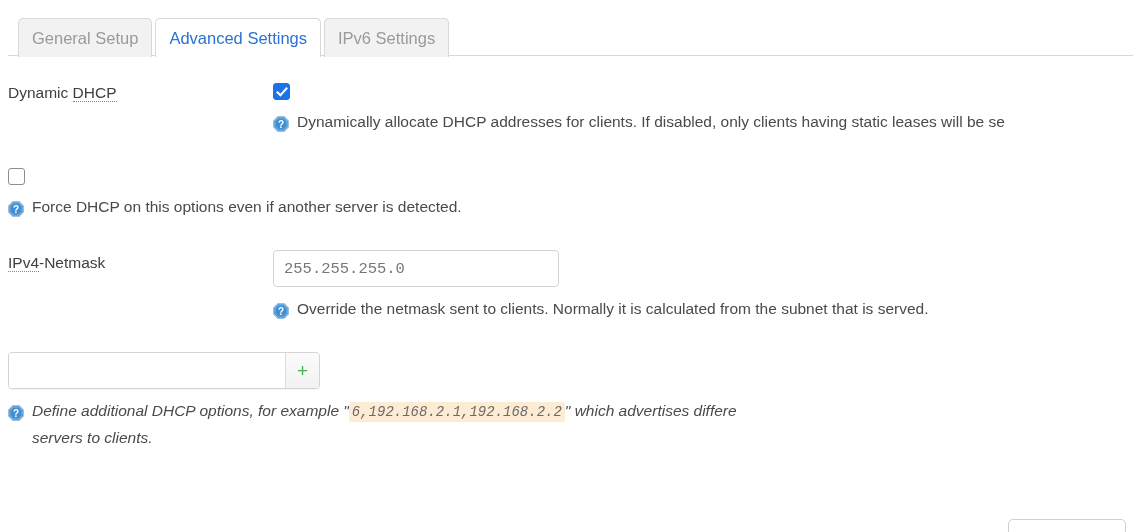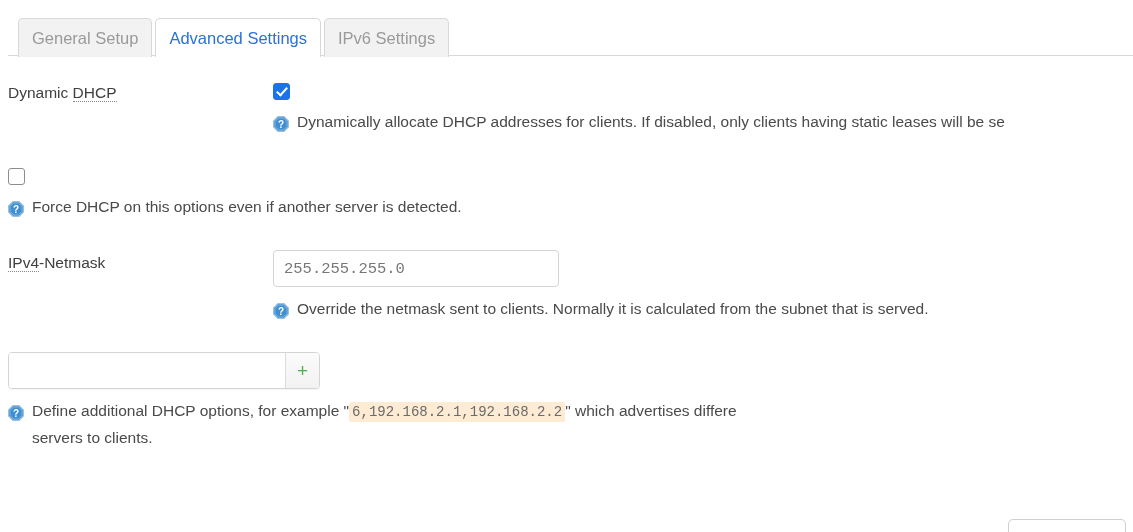--- a/index.html
+++ b/index.html
@@ -184,21 +184,21 @@
   
   .hint {
     display: flex;
     align-items: flex-start;
     margin-top: 9px;
     font-size: 15.5px;
     line-height: 26px;
     color: #4a4a4a;
     white-space: nowrap;
   }
-  .hint-text-block { white-space: normal; max-width: 1000px; }
+  .hint-text-block { white-space: normal; max-width: 1000px; font-style: italic; }
   .help-icon {
     flex: 0 0 auto;
     width: 16px;
     height: 16px;
     margin-right: 8px;
     margin-top: 5px;
     display: inline-block;
   }
   code.snippet {
     font-family: "Liberation Mono", "DejaVu Sans Mono", monospace;

